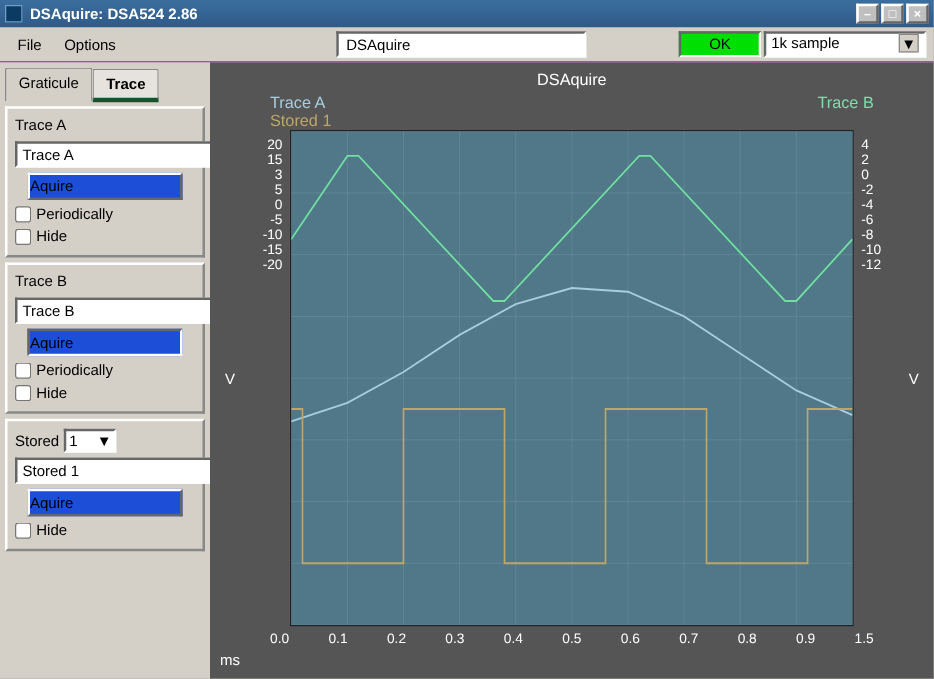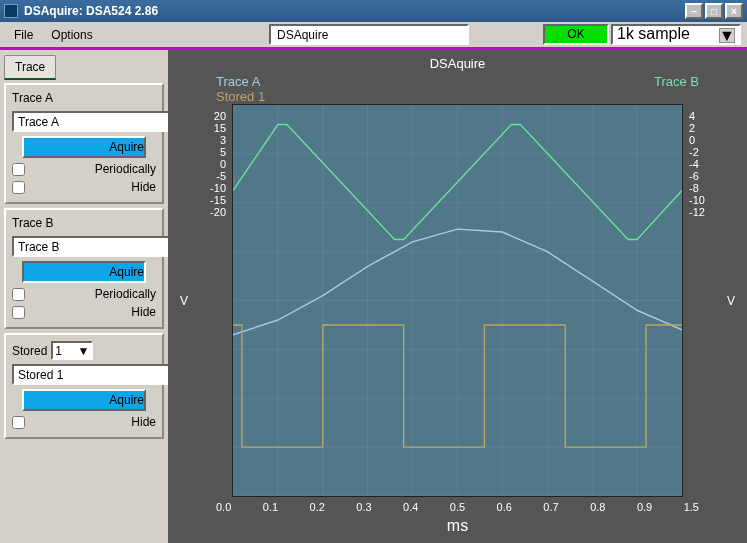--- a/index.html
+++ b/index.html
@@ -21,76 +21,76 @@
   .winbtns { display:flex; gap:2px; }
   .winbtn {
     width:18px; height:16px; background:#bfbfbf;
     border:2px solid; border-color:#fff #666 #666 #fff;
     display:flex; align-items:center; justify-content:center;
     font-size:10px; cursor:default;
   }
   .menubar {
     background:#d4d0c8; height:28px;
     display:flex; align-items:center; gap:2px;
-    padding:2px 6px; border-bottom:3px solid #a21caf;
+    padding:2px 6px; border-bottom:1px solid #a21caf;
   }
   .menubar .mitem { padding:4px 8px; }
   .menubar .spacer { flex:1; }
   .menubar input.topinput {
     width:200px; height:21px; padding:2px 6px;
     border:2px solid; border-color:#666 #fff #fff #666;
     background:#fff; font-size:12px;
   }
   .btn-ok {
     width:66px; height:21px; background:#00e000; color:#000;
     border:2px solid; border-color:#666 #fff #fff #666;
     text-align:center; line-height:17px; font-size:12px;
   }
   .combo {
     width:130px; height:21px; background:#fff;
     border:2px solid; border-color:#666 #fff #fff #666;
-    display:flex; align-items:flex-end; justify-content:space-between;
-    padding:0 4px; font-size:16px;
+    display:flex; align-items:flex-start; justify-content:space-between;
+    padding:0 4px; font-size:12px;
   }
   .combo .arrow {
     width:16px; height:15px; background:#d4d0c8;
     border:1px solid #888; display:flex; align-items:center; justify-content:center;
   }
   .body { display:flex; height:calc(100% - 50px); }
 
   .side {
     width:168px; background:#d4d0c8; padding:4px;
     display:flex; flex-direction:column; gap:4px;
   }
   .tabs { display:flex; }
   .tab {
     padding:4px 10px; background:#d4d0c8;
     border:1px solid #888; border-bottom:none;
     border-radius:2px 2px 0 0;
   }
-  .tab.active { background:#e6e3de; font-weight:normal; border-bottom:2px solid #14532d; position:relative; top:1px; }
+  .tab.active { background:#e6e3de; font-weight:bold; border-bottom:4px solid #14532d; position:relative; top:1px; }
   .group {
     border:2px solid; border-color:#fff #888 #888 #fff;
     padding:6px 6px 8px 6px; background:#d4d0c8;
     display:flex; flex-direction:column; gap:4px;
   }
   .group .gtitle { font-size:12px; margin-bottom:2px; }
   .row { display:flex; align-items:center; gap:4px; }
   .txt {
     flex:1; height:21px; background:#fff;
     border:2px solid; border-color:#666 #fff #fff #666;
     padding:2px 4px; font-size:12px;
   }
   .swatch { width:16px; height:16px; border:1px solid #000; }
   .btn {
-    height:22px; background:#0ea5e9;
+    height:22px; background:#1d4ed8;
     border:2px solid; border-color:#fff #666 #666 #fff;
-    text-align:right; line-height:18px; margin:0 10px;
-  }
-  .cb { display:flex; align-items:center; gap:4px;justify-content:space-between; }
+    text-align:left; line-height:18px; margin:0 10px;
+  }
+  .cb { display:flex; align-items:center; gap:4px; }
   .cb input { width:13px; height:13px; }
   .rb { display:flex; gap:10px; align-items:center; }
   .smallcombo {
     width:42px; height:19px; background:#fff;
     border:2px solid; border-color:#666 #fff #fff #666;
     display:flex; align-items:center; justify-content:space-between;
     padding:0 2px;
   }
 
   .plot-area {
@@ -112,21 +112,21 @@
   .yaxis-r { text-align:left; }
   .ylab { color:#fff; align-self:center; writing-mode:horizontal-tb; padding:0 4px; font-size:12px; }
   .plot {
     flex:1; background:#507888; border:1px solid #222;
     position:relative;
   }
   .xaxis {
     display:flex; justify-content:space-between;
     color:#fff; font-size:11px; padding:4px 40px 0 40px;
   }
-  .xlab { text-align:center; color:#fff; font-size:16px; padding-top:4px; }
+  .xlab { color:#fff; font-size:12px; padding-top:4px; }
   svg { width:100%; height:100%; display:block; }
 </style>
 </head>
 <body>
 
 <div class="titlebar">
   <div class="left">
     <div class="ticon"></div>
     <span>DSAquire: DSA524 2.86</span>
   </div>
@@ -147,20 +147,21 @@
   <div class="combo">
     <span>1k sample</span>
     <div class="arrow">▼</div>
   </div>
 </div>
 
 <div class="body">
 
   <div class="side">
     <div class="tabs">
+      <div class="tab">Graticule</div>
       <div class="tab active">Trace</div>
     </div>
 
     <div class="group">
       <div class="gtitle">Trace A</div>
       <div class="row">
         <input class="txt" value="Trace A" style="">
         <div class="swatch" style="background:#a8cde0"></div>
       </div>
       <div class="btn">Aquire</div>

